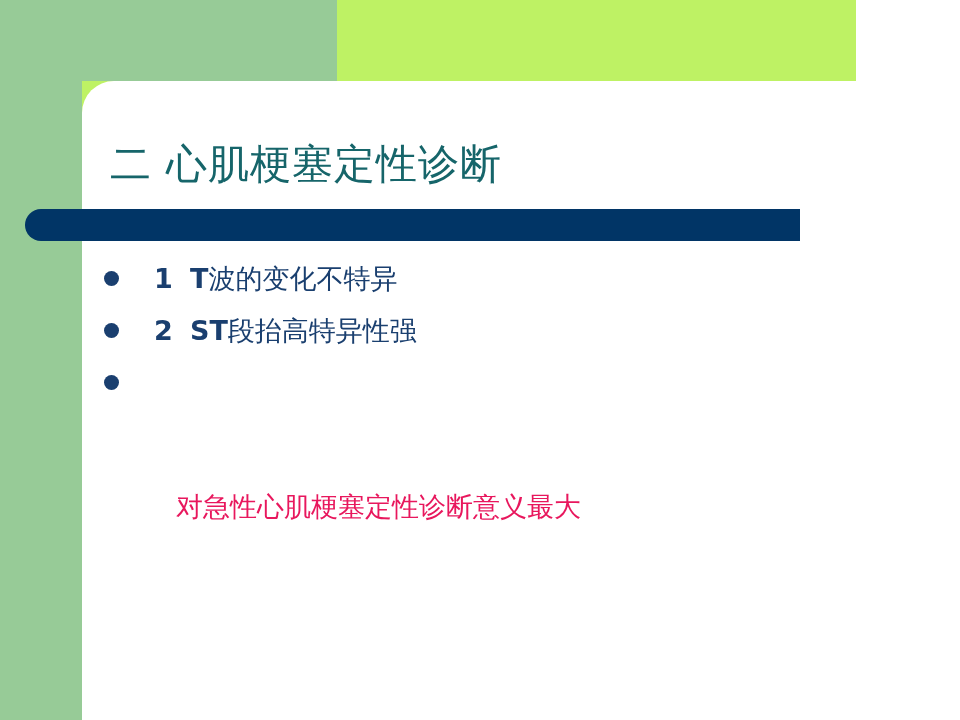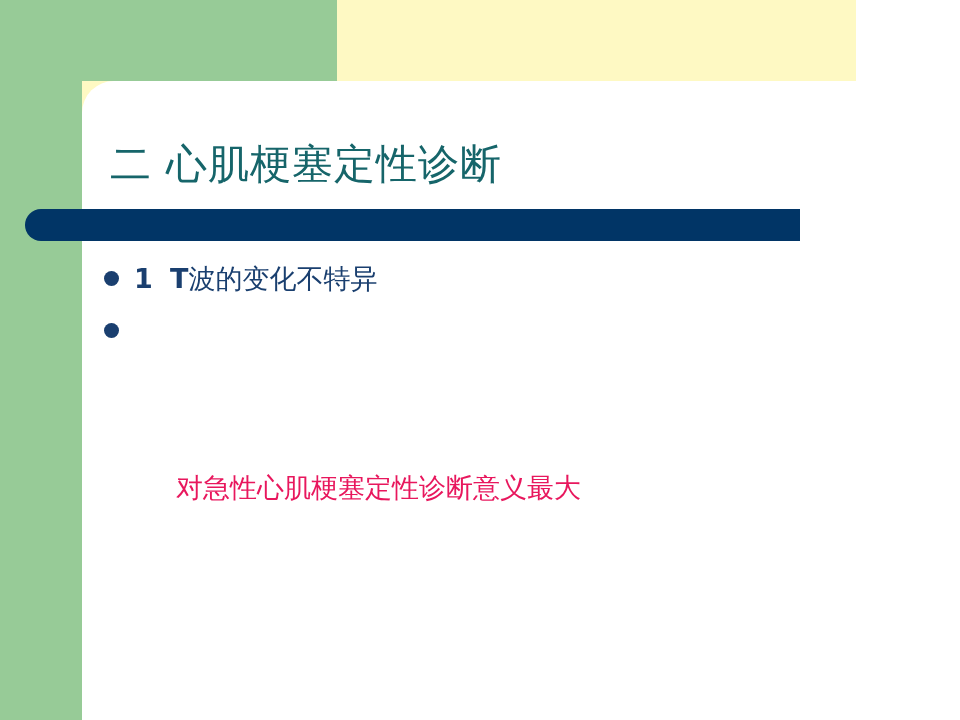--- a/index.html
+++ b/index.html
@@ -11,21 +11,21 @@
     width: 960px;
     height: 720px;
     overflow: hidden;
     font-family: "Liberation Sans", sans-serif;
   }
 
   #slide {
     position: relative;
     width: 856px;
     height: 720px;
-    background: #fef9c3;
+    background: #bef264;
     overflow: hidden;
   }
 
   
   .green-block {
     position: absolute;
     left: 0;
     top: 0;
     width: 337px;
     height: 81px;
@@ -97,39 +97,40 @@
     background: #1a3f6f;
     margin-top: 15px;
     margin-right: 15px;
   }
   .bullet-text {
     flex: 1 1 auto;
     font-family: "DejaVu Sans", "Liberation Sans", sans-serif;
     font-size: 27px;
     line-height: 46px;
     white-space: nowrap;
+    margin-left: 20px;
   }
   .bullet-num {
     font-weight: bold;
     color: #1a3f6f;
     letter-spacing: 0px;
   }
   .body-navy {
     color: #1a3f6f;
   }
   .body-pink {
     color: #e8175d;
   }
   .lead {
     font-weight: bold;
   }
   .cont-line {
     position: absolute;
     left: 176px;
-    top: 465px;
+    top: 484px;
     font-family: Liberation Serif, serif;
     font-size: 27px;
     line-height: 46px;
     color: #e8175d;
     white-space: nowrap;
   }
 </style>
 </head>
 <body>
 
@@ -143,20 +144,24 @@
 
   <div class="divider-bar"></div>
 
   <div class="bullet-list">
 
     <div class="bullet-row">
       <span class="bullet-dot"></span>
       <span class="bullet-text body-navy"><span class="bullet-num">1</span><span>&nbsp;&nbsp;</span><span class="lead">T</span><span>波的变化不特异</span></span>
     </div>
 
+    <div class="bullet-row">
+      <span class="bullet-dot"></span>
+      <span class="bullet-text body-navy"><span class="bullet-num">2</span><span>&nbsp;&nbsp;</span><span class="lead">ST</span><span>段抬高特异性强</span></span>
+    </div>
 
 
     <div class="bullet-row">
       <span class="bullet-dot"></span>
     </div>
 
   </div>
 
   <div class="cont-line">对急性心肌梗塞定性诊断意义最大</div>
 

